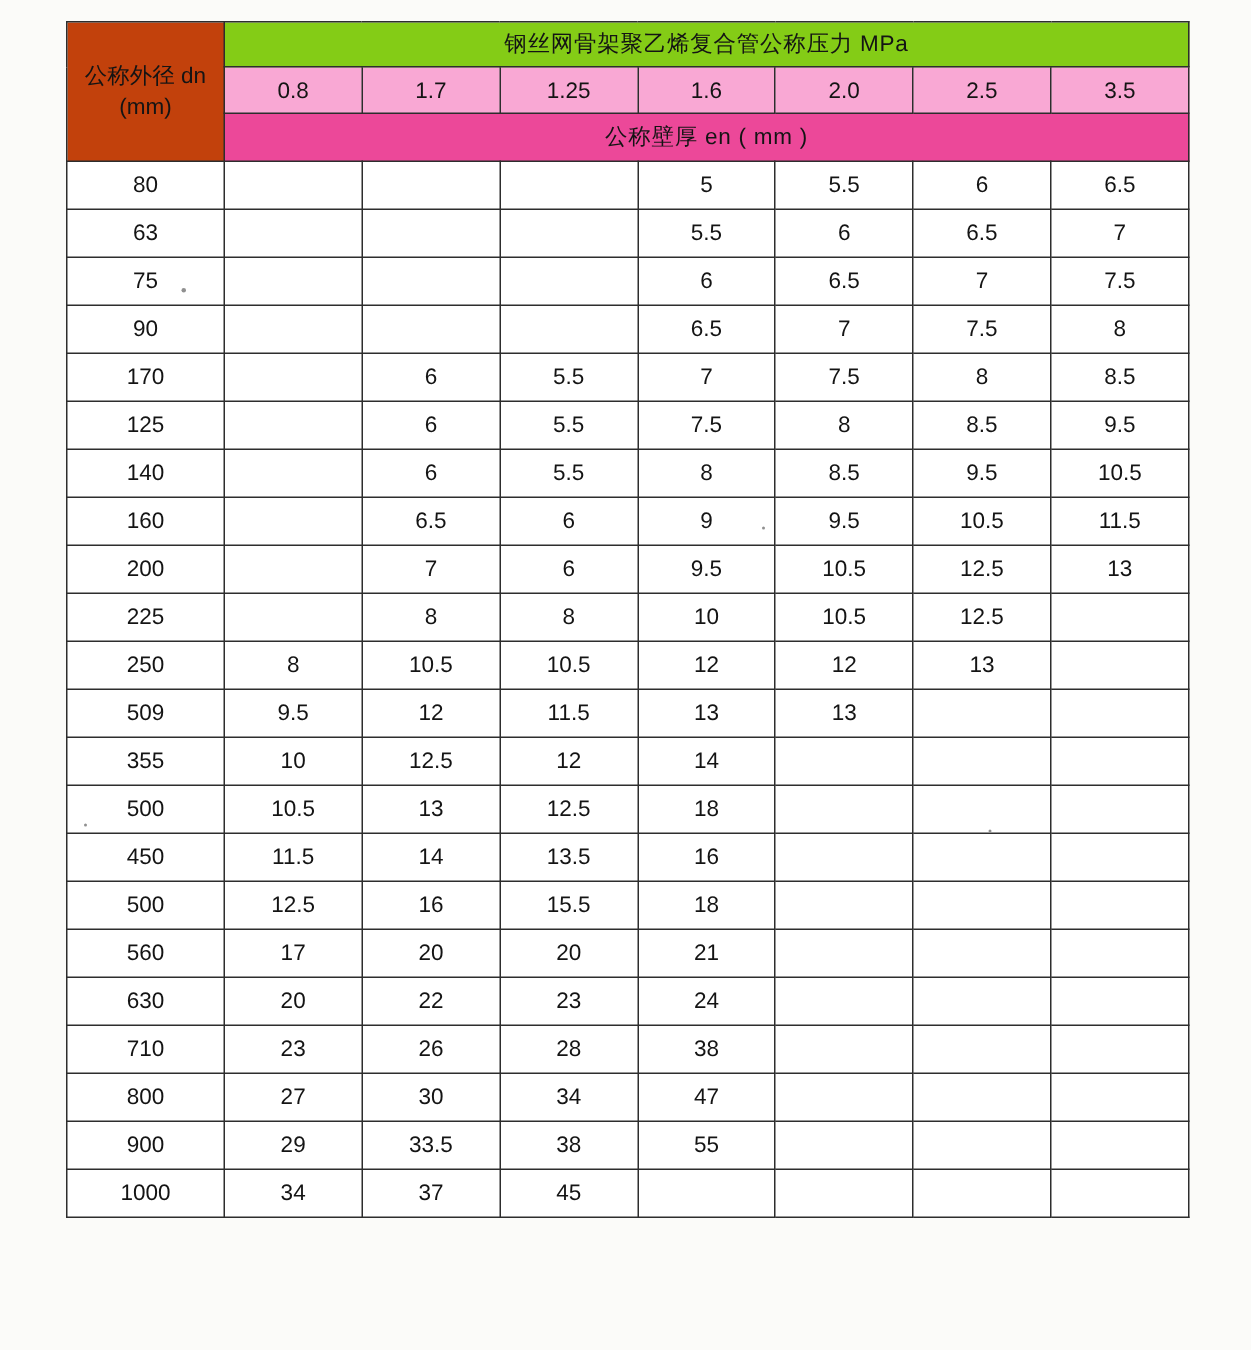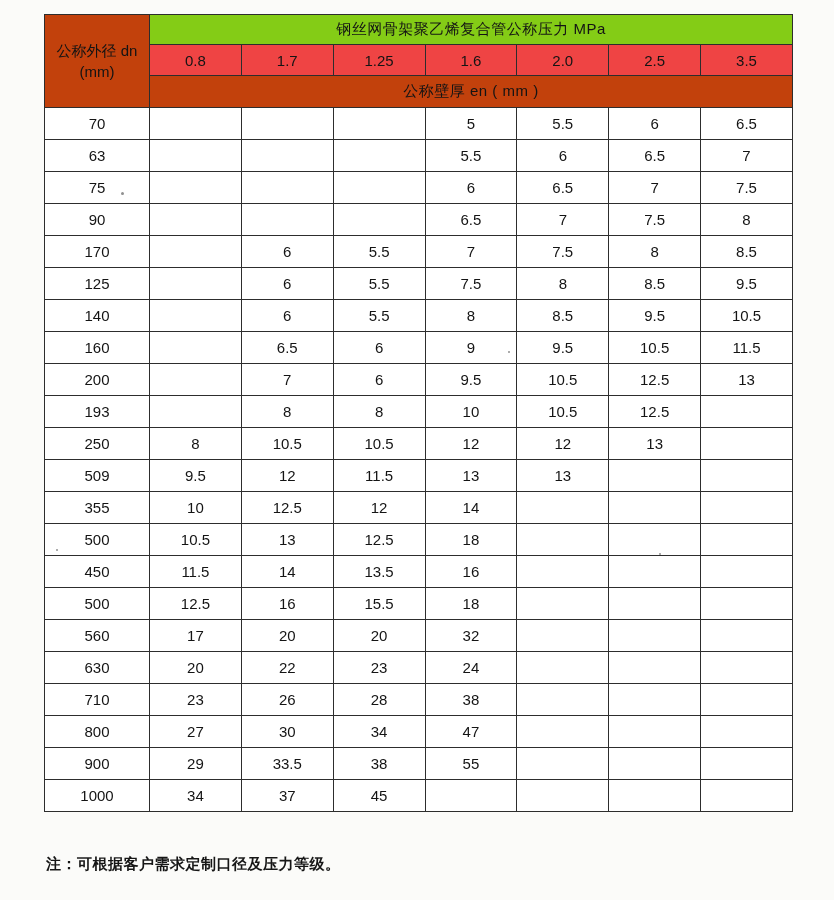--- a/index.html
+++ b/index.html
@@ -43,27 +43,27 @@
     line-height: 1.4;
   }
   .band-title {
     background: #84cc16;
     font-weight: bold;
     font-size: 15px;
     height: 29px;
     letter-spacing: 0.5px;
   }
   .pressure-cell {
-    background: #ef4444;
+    background: #f9a8d4;
     height: 30px;
     font-weight: 400;
     font-size: 15px;
   }
   .band-sub {
-    background: #c2410c;
+    background: #ec4899;
     font-weight: bold;
     font-size: 15px;
     height: 31px;
     letter-spacing: 0.5px;
   }
   tbody td {
     height: 31px;
     background: #ffffff;
   }
   .note {
@@ -109,21 +109,21 @@
           <th class="pressure-cell">2.0</th>
           <th class="pressure-cell">2.5</th>
           <th class="pressure-cell">3.5</th>
         </tr>
       <tr>
         <th class="band-sub" colspan="7">公称壁厚 en ( mm )</th>
       </tr>
     </thead>
     <tbody id="table-body">
         <tr>
-          <td>70</td>
+          <td>80</td>
           <td></td>
           <td></td>
           <td></td>
           <td>5</td>
           <td>5.5</td>
           <td>6</td>
           <td>6.5</td>
         </tr>
         <tr>
           <td>63</td>
@@ -199,21 +199,21 @@
           <td>200</td>
           <td></td>
           <td>7</td>
           <td>6</td>
           <td>9.5</td>
           <td>10.5</td>
           <td>12.5</td>
           <td>13</td>
         </tr>
         <tr>
-          <td>193</td>
+          <td>225</td>
           <td></td>
           <td>8</td>
           <td>8</td>
           <td>10</td>
           <td>10.5</td>
           <td>12.5</td>
           <td></td>
         </tr>
         <tr>
           <td>250</td>
@@ -273,21 +273,21 @@
           <td>18</td>
           <td></td>
           <td></td>
           <td></td>
         </tr>
         <tr>
           <td>560</td>
           <td>17</td>
           <td>20</td>
           <td>20</td>
-          <td>32</td>
+          <td>21</td>
           <td></td>
           <td></td>
           <td></td>
         </tr>
         <tr>
           <td>630</td>
           <td>20</td>
           <td>22</td>
           <td>23</td>
           <td>24</td>
@@ -331,20 +331,19 @@
           <td>37</td>
           <td>45</td>
           <td></td>
           <td></td>
           <td></td>
           <td></td>
         </tr>
       </tbody>
   </table>
 
-  <div class="note">注：可根据客户需求定制口径及压力等级。</div>
 
   <div class="speck" id="speck1"></div>
   <div class="speck" id="speck2"></div>
   <div class="speck" id="speck3"></div>
   <div class="speck" id="speck4"></div>
 
 </div>
 
 </body></html>

